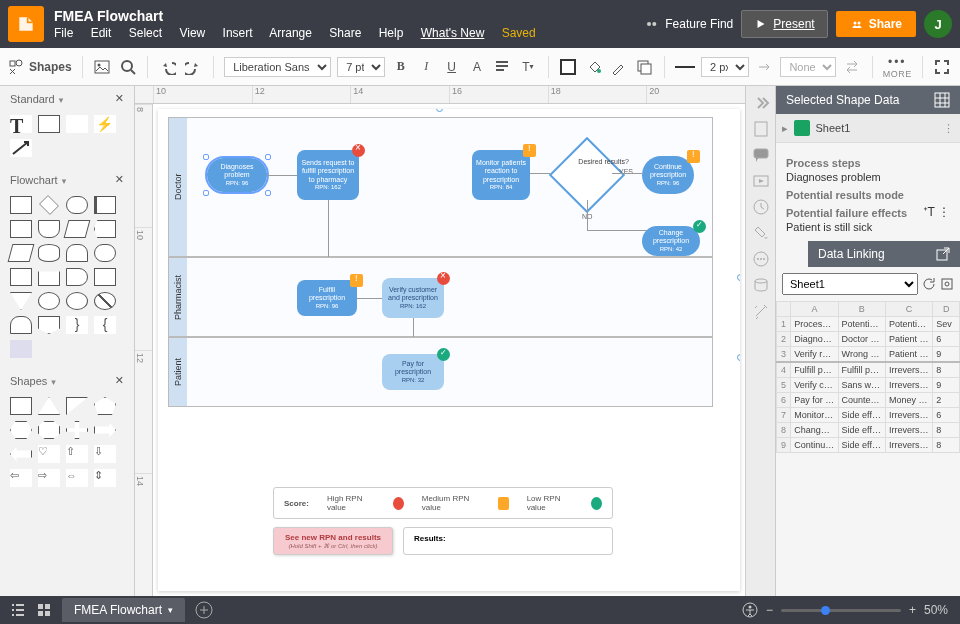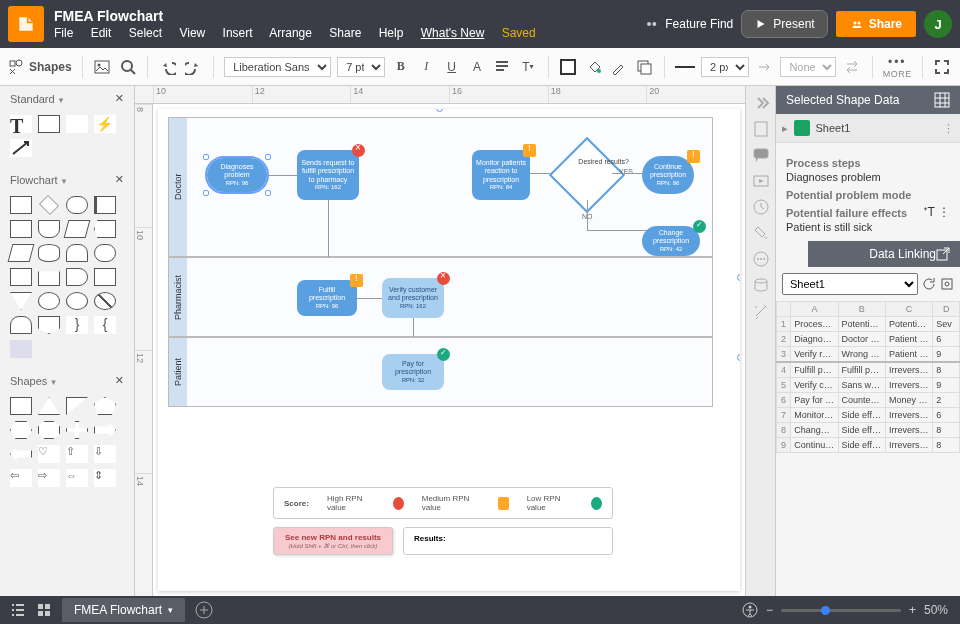--- a/index.html
+++ b/index.html
@@ -10,21 +10,21 @@
 .header .logo { width: 36px; height: 36px; background: #ff8a00; border-radius: 3px; display:flex;align-items:center;justify-content:center; margin-right:10px;}
 .header .logo svg { width:20px;height:20px;fill:#fff;}
 .header .title-area { flex:1; }
 .header .title-area .doc-title { font-size:14px; font-weight:600; }
 .header .menu-row { font-size:12px; margin-top:2px; }
 .header .menu-row span { margin-right:14px; cursor:pointer;margin-top:32px; }
 .header .menu-row .whatsnew { text-decoration:underline; }
 .header .menu-row .saved { color:#eab308; }
 .header .right-controls { display:flex; align-items:center; gap:8px; }
 .header .feature-find { display:flex;align-items:center;gap:6px;font-size:12px; }
-.header .btn-present { background:#555;border:1px solid #777;color:#fff;padding:6px 12px;font-size:12px;border-radius:7px;display:flex;align-items:center;gap:5px;cursor:pointer;}
+.header .btn-present { background:#555;border:1px solid #777;color:#fff;padding:6px 12px;font-size:12px;border-radius:2px;display:flex;align-items:center;gap:5px;cursor:pointer;text-decoration:underline;}
 .header .btn-share { background:#ff8a00;border:none;color:#fff;padding:6px 14px;font-size:12px;font-weight:600;border-radius:2px;display:flex;align-items:center;gap:5px;cursor:pointer;}
 .header .avatar { width:28px;height:28px;border-radius:50%;background:#2a7a2a;display:flex;align-items:center;justify-content:center;font-size:13px;font-weight:600;}
 
 
 .toolbar { background:#fbfbfb; border-bottom:1px solid #ccc; height:38px; display:flex; align-items:center; gap:6px; padding:0 8px; font-size:12px; color:#555;}
 .shapes-btn { display:flex;align-items:center;gap:5px;font-weight:600;cursor:pointer;}
 .toolbar .sep { width:1px;height:22px;background:#ddd;margin:0 4px;}
 .toolbar select, .toolbar input { font-size:11px;border:1px solid #ccc;background:#fff;padding:2px 4px;color:#444;}
 .toolbar .icon-b { width:20px;height:20px;display:flex;align-items:center;justify-content:center;cursor:pointer;}
 .toolbar .more-label{font-size:9px;letter-spacing:0.5px;text-align:center;color:#888;}
@@ -92,21 +92,21 @@
 .icon-strip .ic{width:18px;height:18px;opacity:0.55;cursor:pointer;}
 
 
 .right-panel{width:185px;background:#f5f5f5;border-left:1px solid #ccc;display:flex;flex-direction:column;font-size:11px;color:#444;}
 .rp-head{background:#5f6670;color:#fff;padding:6px 10px;font-size:12px;display:flex;align-items:center;justify-content:space-between;}
 .sheet-row{display:flex;align-items:center;padding:6px;background:#eaeaea;border-bottom:1px solid #ddd;gap:6px;}
 .sheet-ico{width:16px;height:16px;background:#18a362;border-radius:2px;}
 .data-fields{padding:8px 10px;flex-shrink:0;}
 .data-fields .field-label{color:#777;font-weight:600;margin-top:6px;font-size:11px;}
 .data-fields .field-val{color:#333;font-size:11px;margin-top:2px;}
-.data-linking-head{background:#5f6670;color:#fff;padding:6px 10px;font-size:12px;display:flex;justify-content:flex-end;margin-left:32px;}
+.data-linking-head{background:#5f6670;color:#fff;padding:6px 10px;font-size:12px;display:flex;justify-content:space-between;margin-left:32px;}
 .sheet-select-row{padding:6px;display:flex;gap:4px;align-items:center;}
 .sheet-select-row select{flex:1;font-size:11px;padding:3px;}
 .mini-table{flex:1;overflow:auto;font-size:9px;}
 .mini-table table{width:100%;border-collapse:collapse;}
 .mini-table th,.mini-table td{border:1px solid #ddd;padding:2px 3px;white-space:nowrap;overflow:hidden;text-overflow:ellipsis;max-width:40px;}
 .mini-table th{background:#f0f0f0;color:#888;font-weight:400;}
 .data-chip{display:inline-block;width:8px;height:8px;border:1px solid #5aa0e0;border-radius:2px;margin-left:2px;vertical-align:middle;background:#dbeafe;}
 
 
 .footer{height:28px;background:#3a3d45;color:#ccc;display:flex;align-items:center;font-size:12px;}
@@ -507,21 +507,21 @@
     </div>
     <div class="sheet-row">
       <span style="color:#888">▸</span>
       <div class="sheet-ico"></div>
       <span>Sheet1</span>
       <span style="margin-left:auto;color:#888">⋮</span>
     </div>
     <div class="data-fields">
       <div class="field-label">Process steps</div>
       <div class="field-val">Diagnoses problem</div>
-      <div class="field-label">Potential problem mode</div>
+      <div class="field-label">Potential results mode</div>
       <div class="field-val" style="position:relative">
         <span style="position:absolute;right:0;top:0;font-size:12px">⁺T ⋮</span>
       </div>
       <div class="field-label">Potential failure effects</div>
       <div class="field-val">Patient is still sick</div>
     </div>
     <div class="data-linking-head">
       <span>Data Linking</span>
       <svg width="14" height="14">
           <rect x="1" y="3" width="10" height="10" stroke="#fff" fill="none"></rect>

